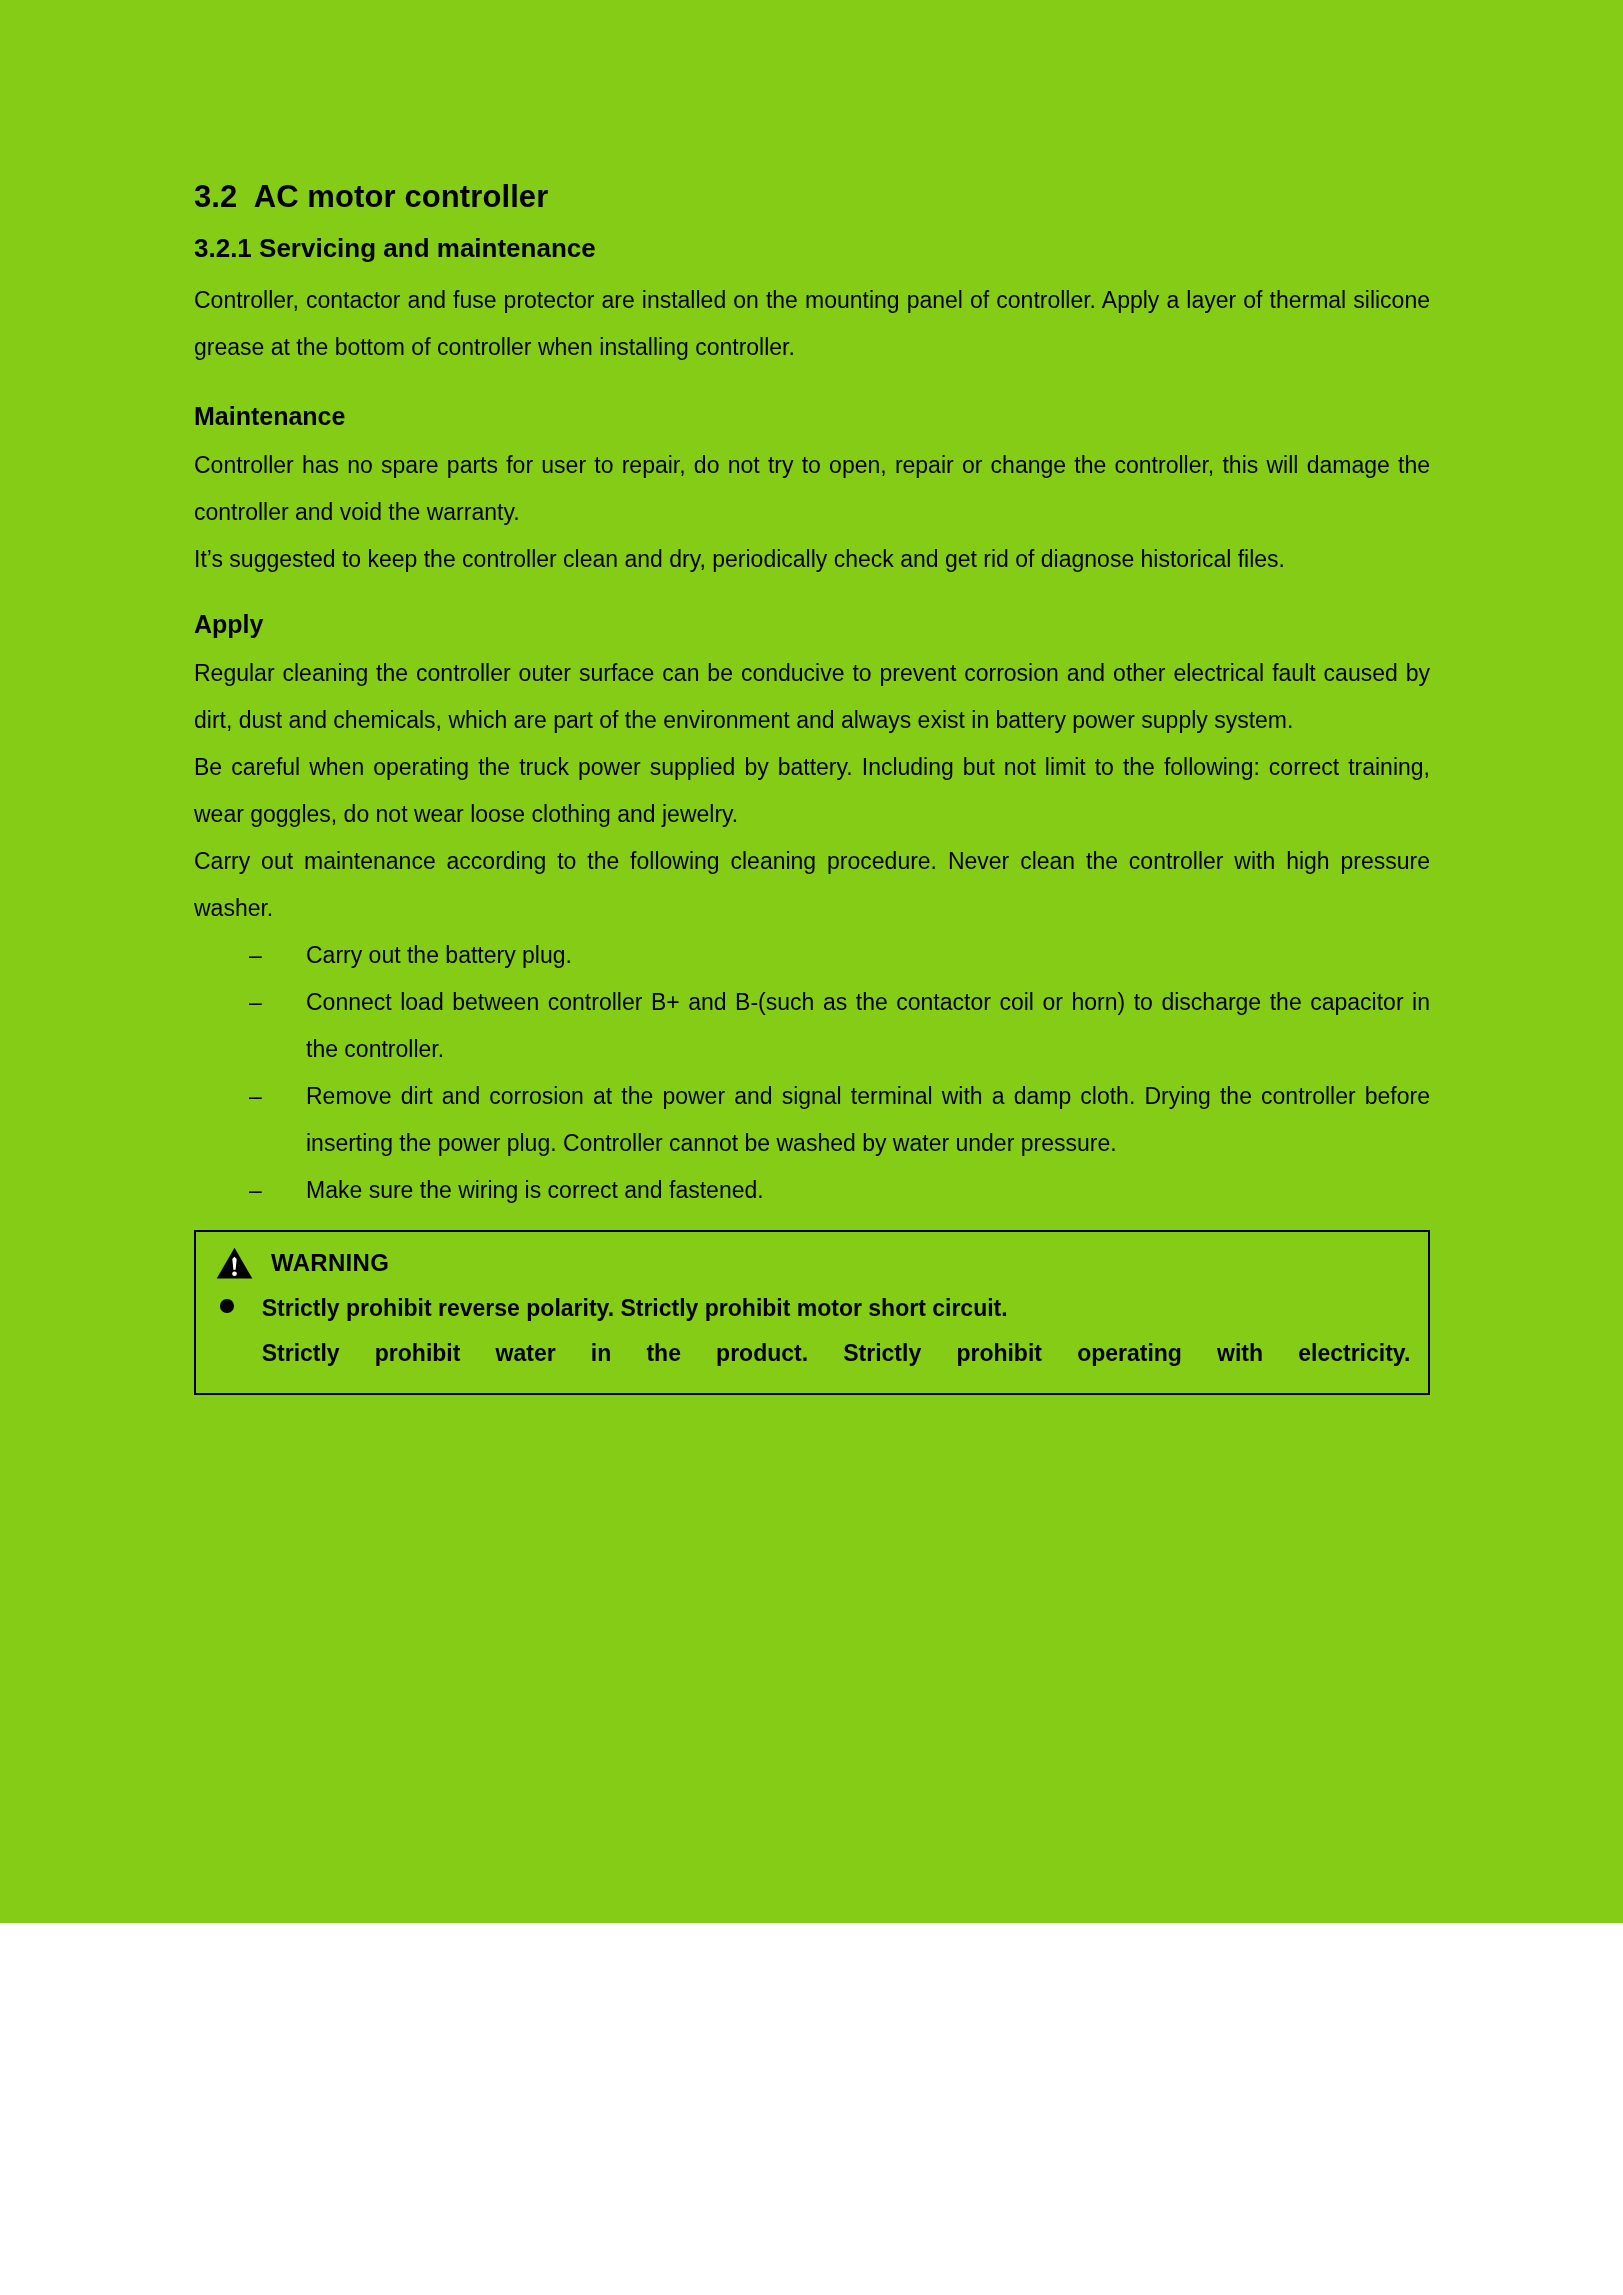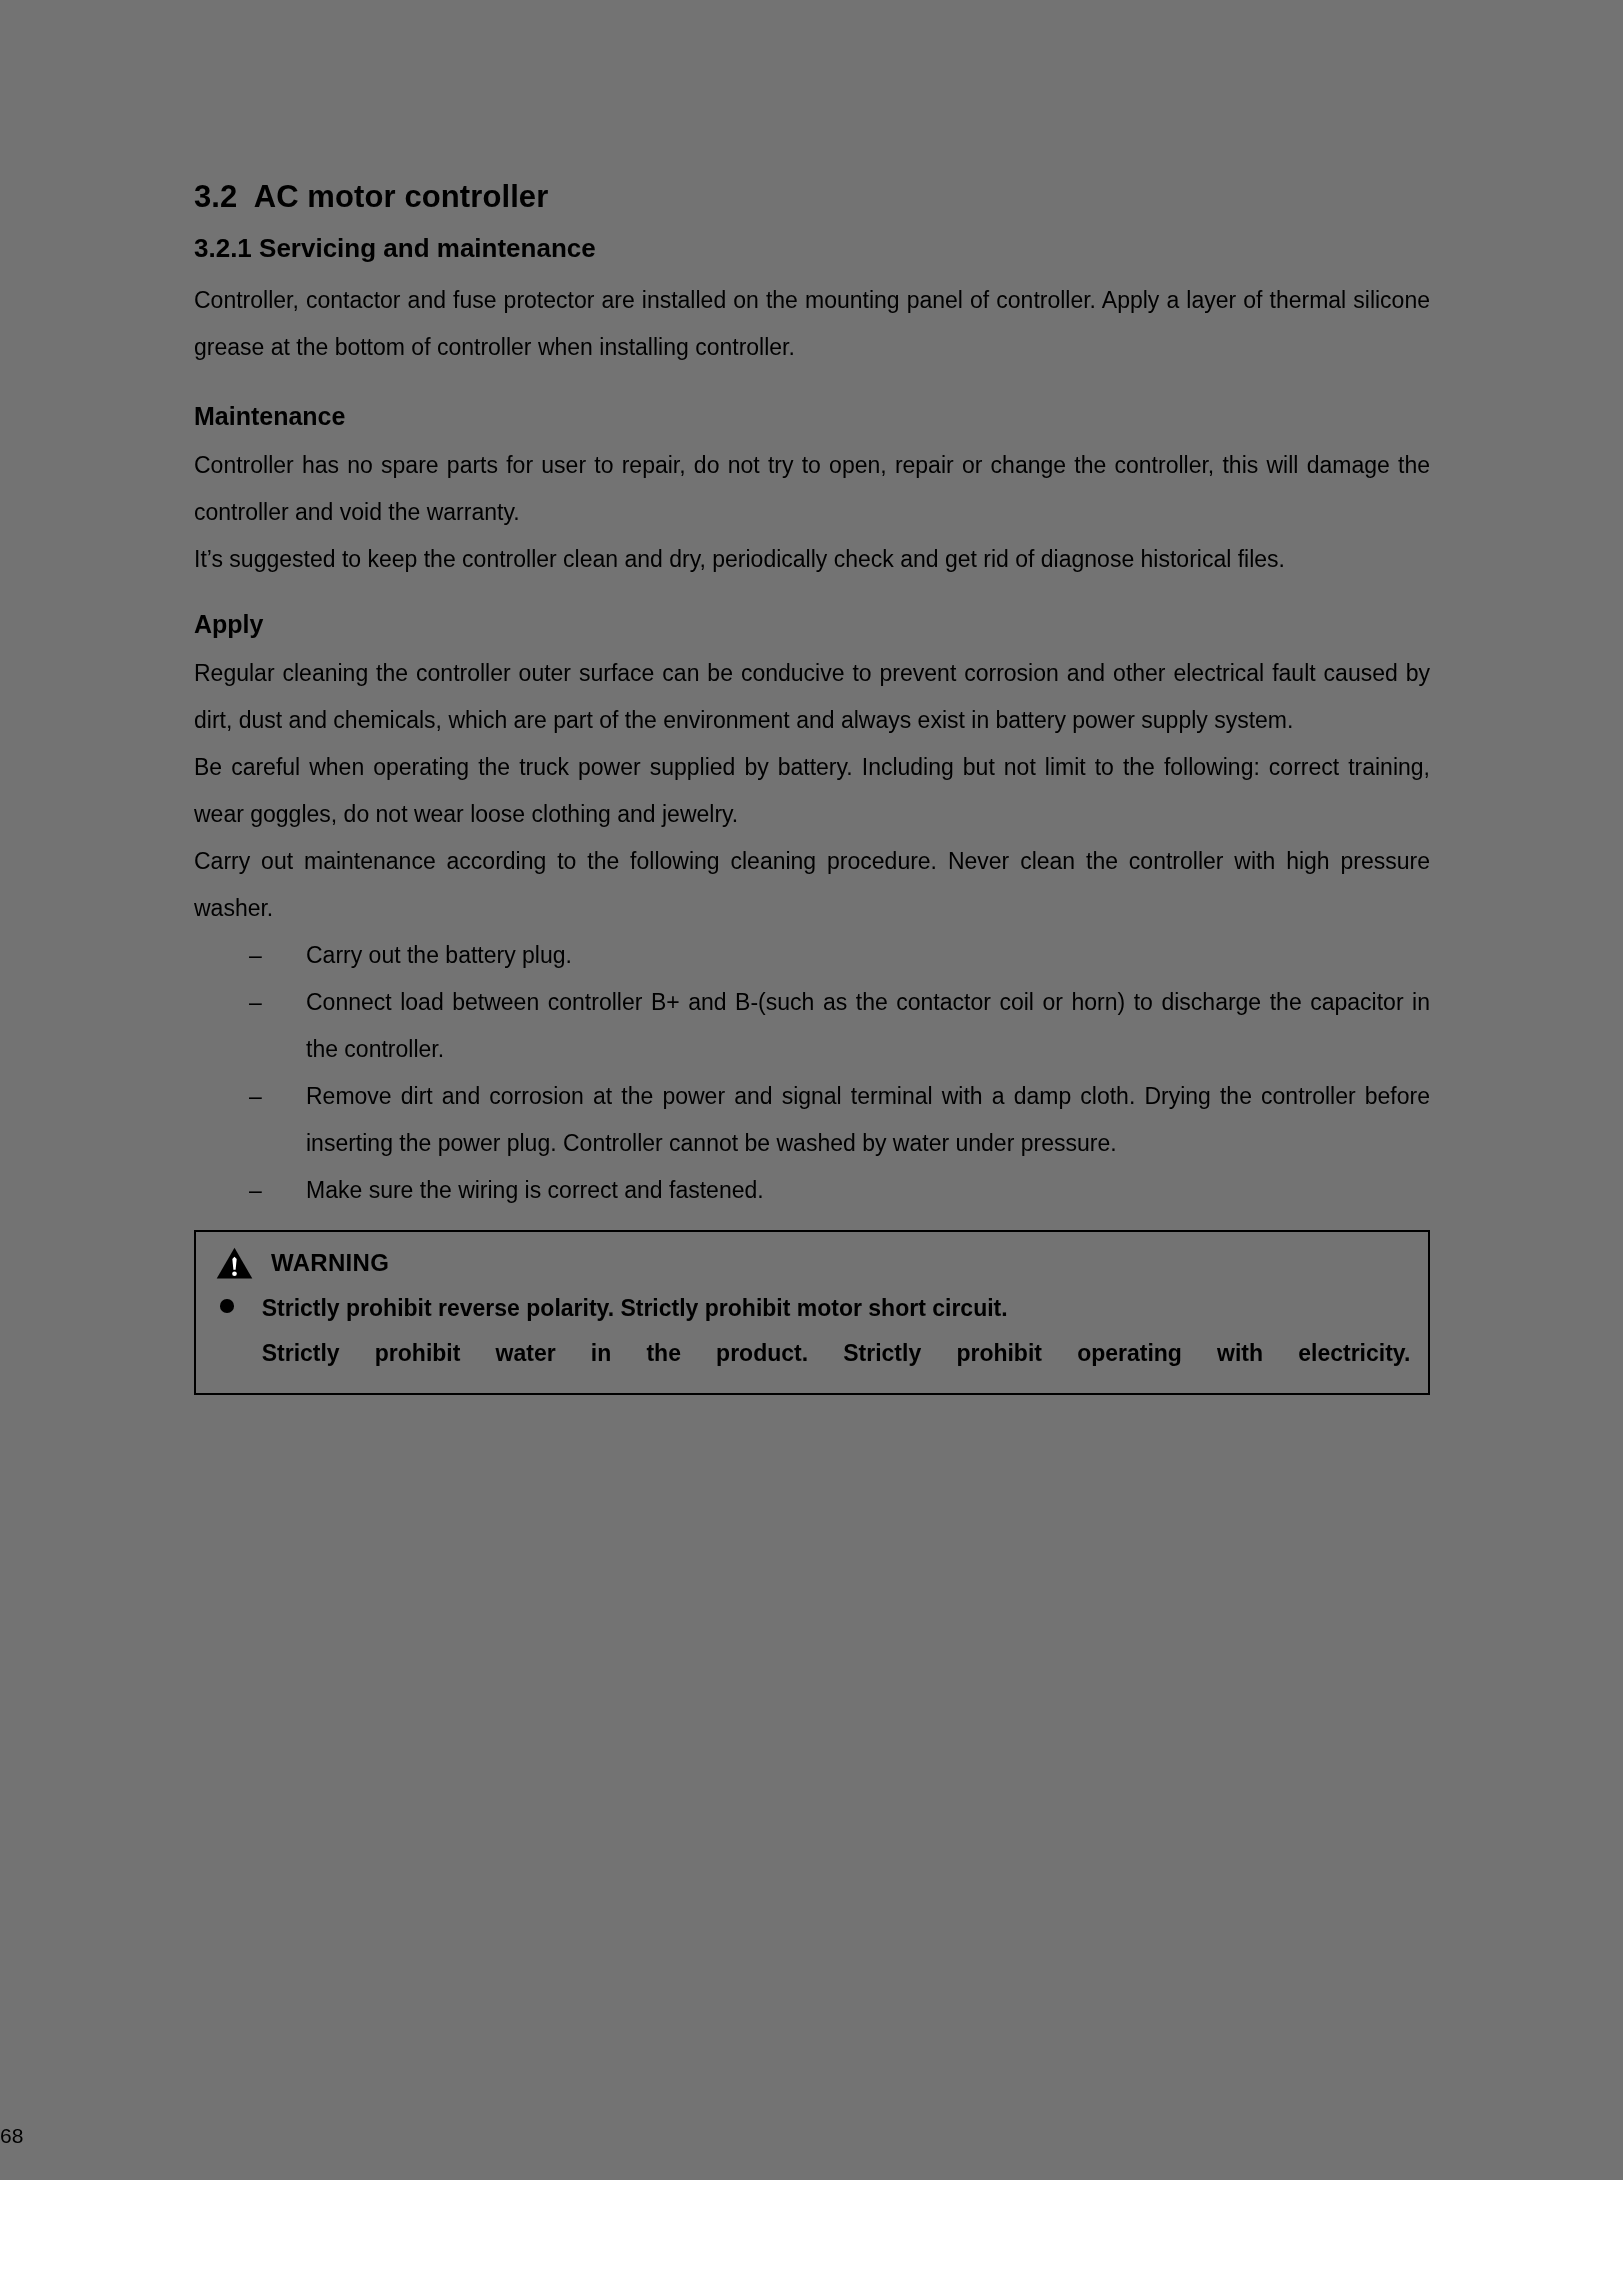--- a/index.html
+++ b/index.html
@@ -7,22 +7,22 @@
     padding: 0;
     background: #ffffff;
   }
   body {
     font-family: "Liberation Sans", sans-serif;
     color: #000000;
   }
   .page {
     position: relative;
     width: 1623px;
-    height: 2180px;
-    background: #737373;
+    height: 1923px;
+    background: #84cc16;
     overflow: hidden;
   }
   .content {
     position: absolute;
     left: 194px;
     top: 179px;
     width: 1236px;
   }
 
   

